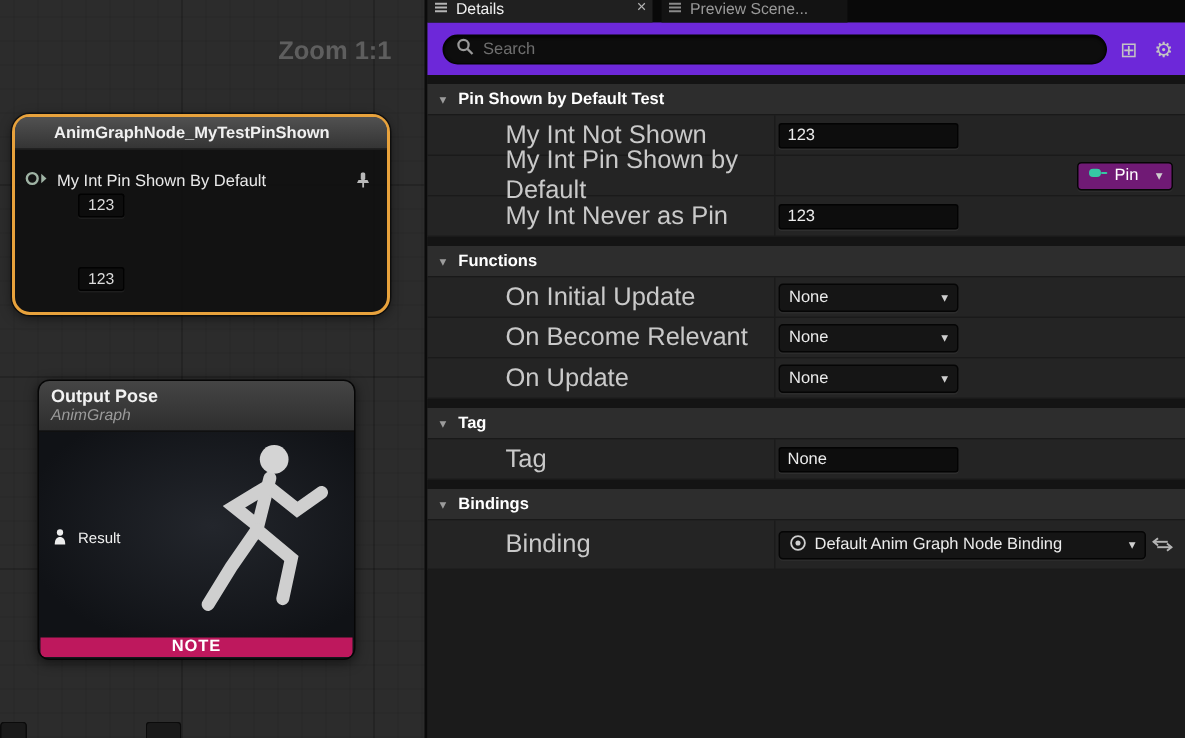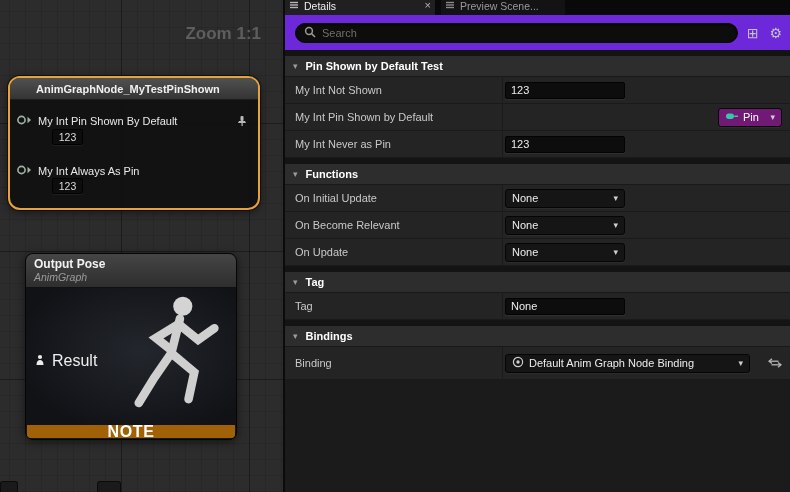--- a/index.html
+++ b/index.html
@@ -44,23 +44,23 @@
     border-radius:8px; background:#15171b; border:1px solid #060606; overflow:hidden;
     box-shadow:0 2px 8px rgba(0,0,0,0.55); }
   .node2-hdr { height:34px; padding:3px 0 0 8px; background:linear-gradient(#454545,#2e2e2e);
     border-bottom:1px solid #101010; }
   .node2-title { font-size:12px; font-weight:bold; color:#f2f2f2; }
   .node2-sub { font-size:10.5px; font-style:italic; color:#9b9b9b; }
   .node2-body { position:relative; height:139px;
     background:radial-gradient(ellipse at 55% 45%, #23262c 0%, #101216 78%); }
   .manny { position:absolute; right:2px; top:2px; }
   .result-pin { position:absolute; left:8px; top:64px; display:flex; align-items:center; gap:6px;
-    color:#efefef; font-size:16px; }
+    color:#efefef; font-size:10px; }
   .note-banner { position:absolute; left:1px; right:1px; bottom:1px; height:13px;
-    background:#a16207; color:#fff; font-size:16px; font-weight:bold; text-align:center;
+    background:#be185d; color:#fff; font-size:11px; font-weight:bold; text-align:center;
     line-height:13px; letter-spacing:0.6px; }
 
   .partial-node { position:absolute; background:#1a1a1a; border:1px solid #0b0b0b; border-bottom:none;
     border-radius:3px 3px 0 0; }
   .pn1 { left:0; top:481px; width:18px; height:11px; }
   .pn2 { left:97px; top:481px; width:24px; height:11px; }
 
   
   .details { position:absolute; left:285px; top:0; width:505px; height:492px; background:#1b1b1b; }
   .tabbar { height:15px; background:#090909; display:flex; align-items:stretch; }
@@ -78,22 +78,22 @@
   .panel-icon { color:#c3c3c3; font-size:14px; line-height:1; padding:0 2px; }
 
   .sec-gap { height:6px; background:#141414; }
   .sec-header { height:21px; background:#2d2d2d; border-bottom:1px solid #191919;
     display:flex; align-items:center; gap:8px; padding-left:8px; }
   .sec-chev { color:#9c9c9c; font-size:9px; }
   .sec-title { font-size:11px; font-weight:bold; color:#fff; }
 
   .row { height:27px; background:#242424; border-bottom:1px solid #1a1a1a; display:flex; align-items:center; }
   .row.tall { height:33px; }
-  .name { width:218px; flex:none; padding-left:10px; font-size:11px; color:#c9c9c9;
-    border-right:1px solid rgba(0,0,0,0.25); align-self:stretch; display:flex; align-items:center; }
+  .name { width:218px; flex:none; padding-left:38px; font-size:17px; color:#c9c9c9;
+    border-right:1px solid rgba(0,0,0,0.25); align-self:stretch; display:flex; align-items:center;margin-left:14px; }
   .value { flex:1; display:flex; align-items:center; padding:0 8px 0 2px; }
 
   .tinput { width:120px; height:17px; background:#0d0d0d; border:1px solid #030303;
     border-radius:2px; color:#ececec; font-size:11px; padding:0 5px; outline:none;
     box-shadow:0 1px 0 rgba(255,255,255,0.05); font-family:"Liberation Sans",sans-serif; }
   .dd { width:120px; height:19px; background:#151515; border:1px solid #050505; border-radius:3px;
     display:flex; align-items:center; gap:5px; padding:0 6px; color:#ececec; font-size:11px;
     box-shadow:0 1px 0 rgba(255,255,255,0.04); }
   .dd .chev { margin-left:auto; color:#cfcfcf; font-size:9px; }
   .pinbtn { margin-left:auto; width:64px; height:19px; background:#701a75; border:1px solid #050505;
@@ -127,29 +127,20 @@
         <svg viewBox="0 0 12 12" width="12" height="12">
             <g fill="#b9b9b9">
               <rect x="4.5" y="1" width="3" height="5" rx="1"></rect>
               <path d="M3 6 h6 l1 2 H2 Z"></path>
               <rect x="5.5" y="8" width="1.2" height="3"></rect>
             </g>
           </svg>
       </span>
       <div class="vbox vb1">123</div>
 
-      <div class="pinrow pr2">
-        <span>
-          <svg viewBox="0 0 16 12" width="16" height="12">
-              <circle cx="5.5" cy="6" r="3.6" fill="none" stroke="#9fb3a4" stroke-width="1.6"></circle>
-              <path d="M11.5 2.8 L15 6 L11.5 9.2 Z" fill="#9fb3a4"></path>
-            </svg>
-        </span>
-        <span class="plabel">My Int Always As Pin</span>
-      </div>
       <div class="vbox vb2">123</div>
     </div>
 
     <div class="node2">
       <div class="node2-hdr">
         <div class="node2-title">Output Pose</div>
         <div class="node2-sub">AnimGraph</div>
       </div>
       <div class="node2-body">
         <span class="manny">

